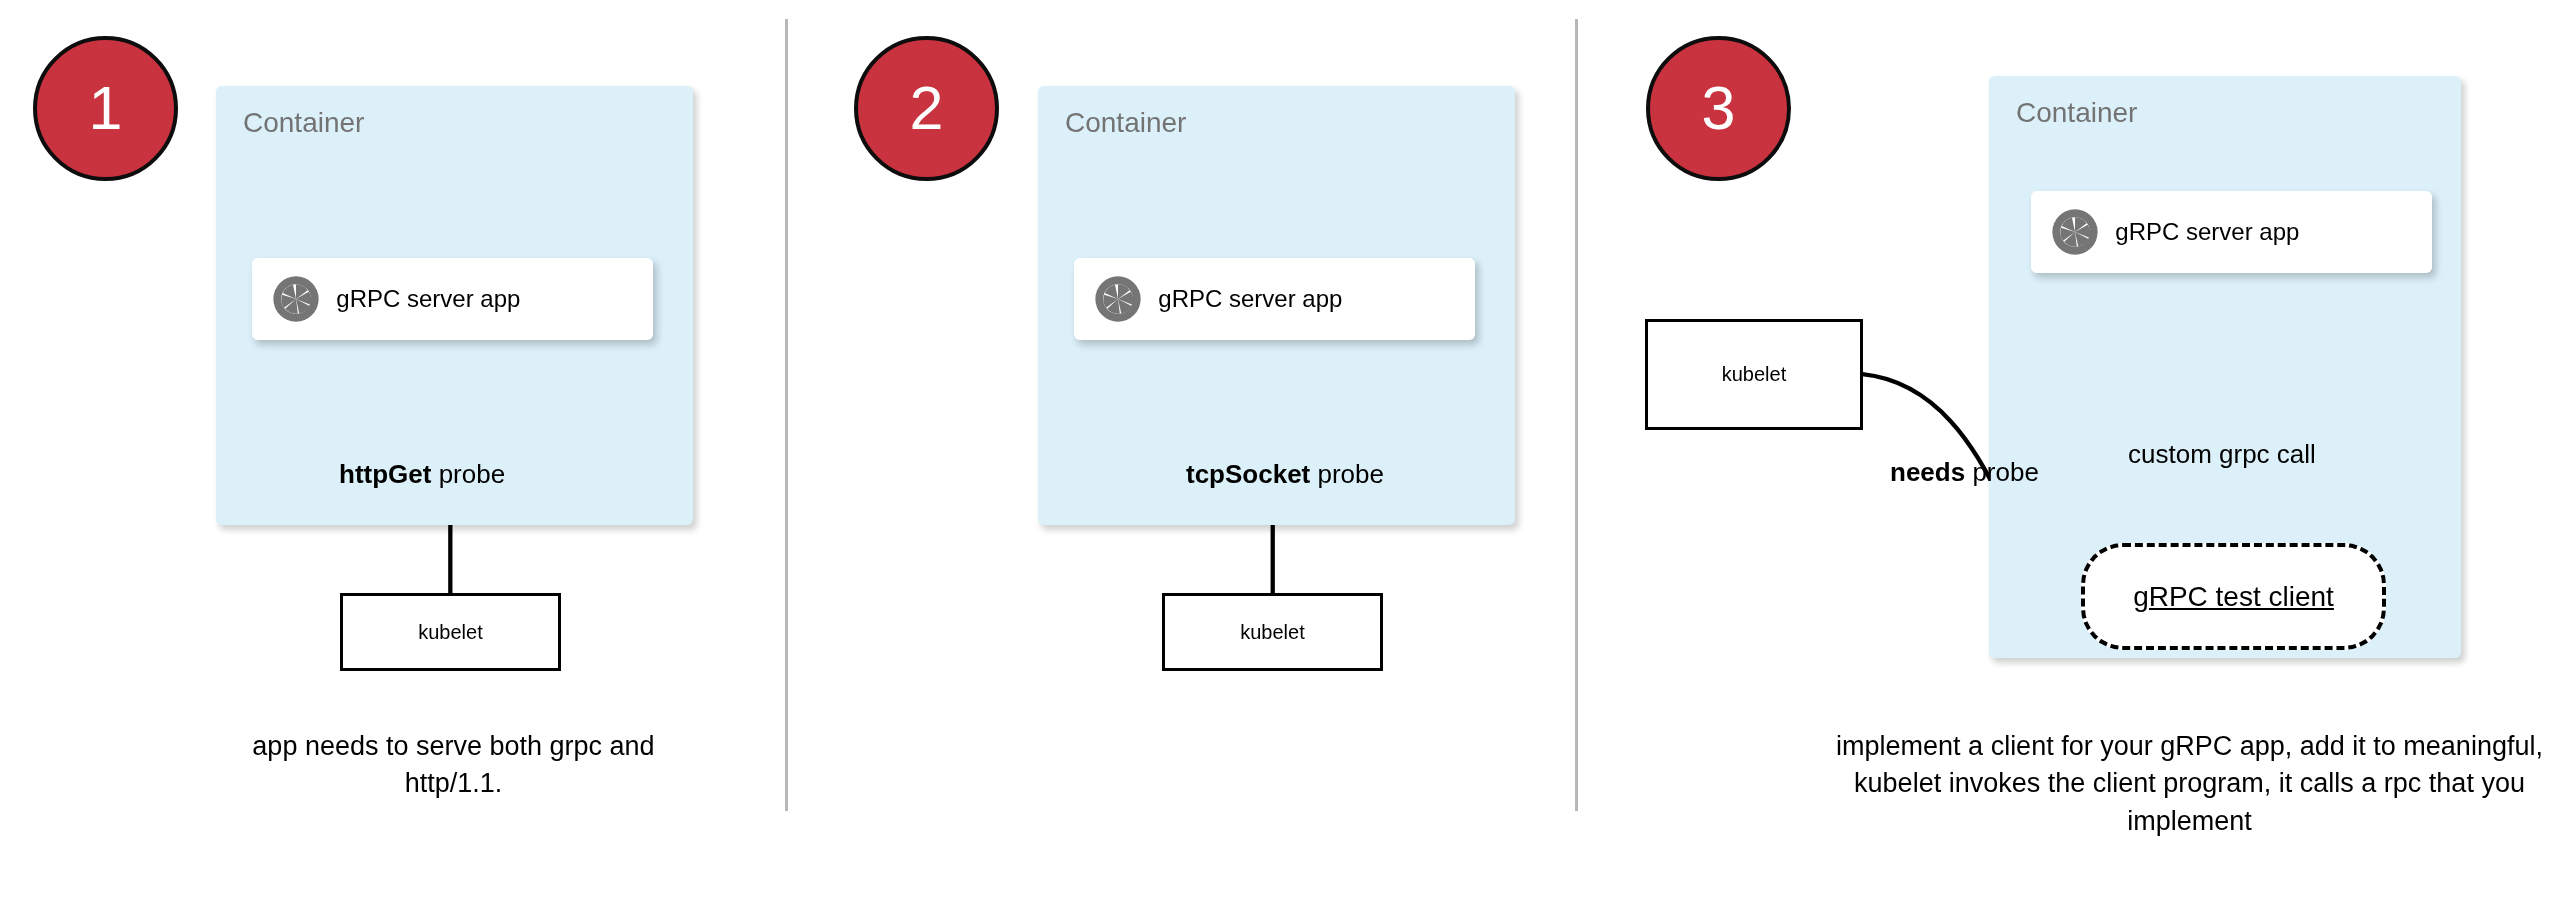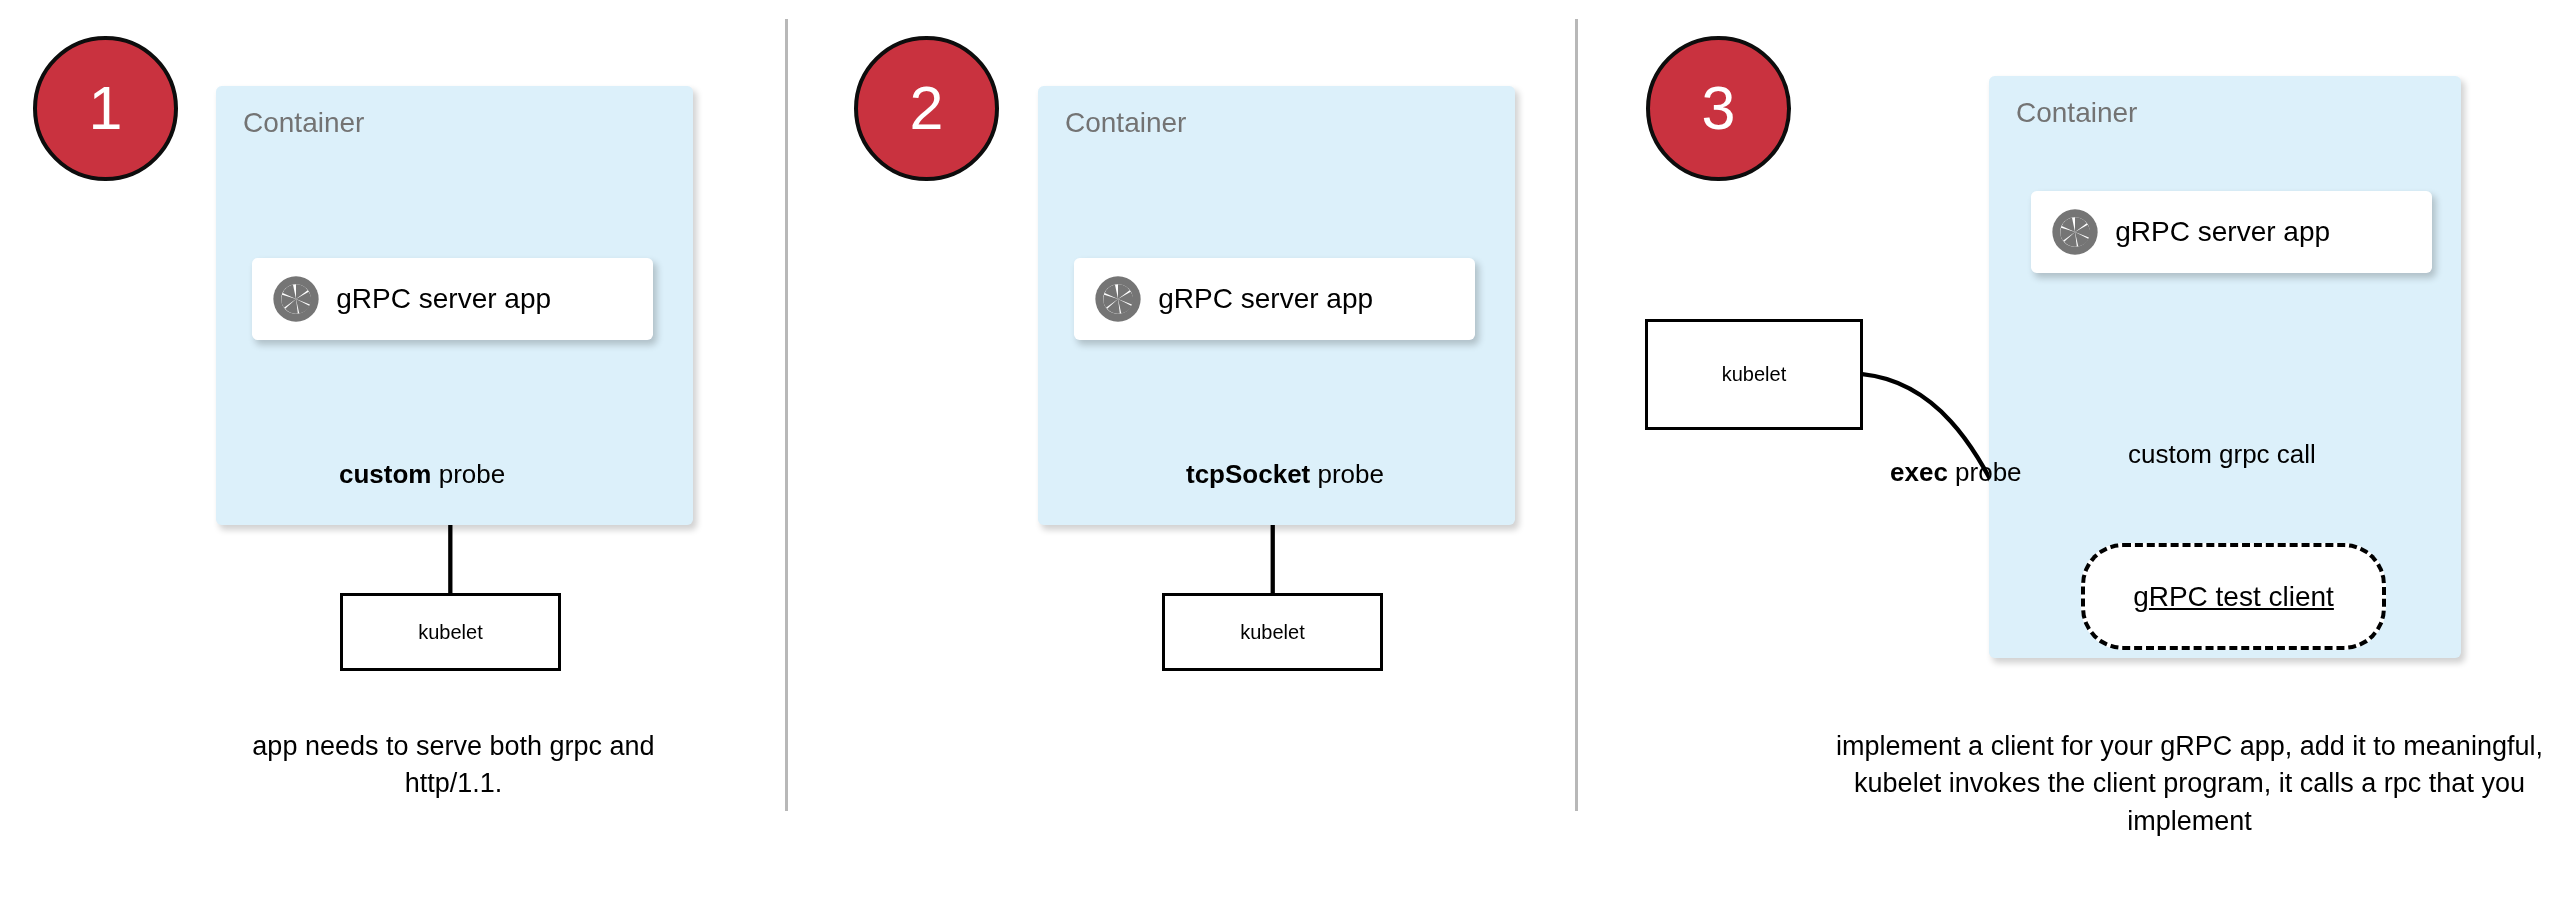--- a/index.html
+++ b/index.html
@@ -73,21 +73,21 @@
     position: absolute;
     background: #ffffff;
     border-radius: 5.7px;
     box-shadow: 3.8px 4.8px 7.6px rgba(0,0,0,0.20);
     display: flex;
     align-items: center;
     box-sizing: border-box;
     padding-left: 19px;
   }
   .app-card .app-label {
-    font-size: 28px;
+    font-size: 24px;
     color: #000;
     margin-left: 15.3px;
     white-space: nowrap;
   }
   .grpc-icon {
     width: 50px;
     height: 50px;
     flex: 0 0 50px;
     display: block;
   }
@@ -194,21 +194,21 @@
         <path d="M32 32 L49.5 40.9 A18.8 18.8 0 0 1 36.2 50.5 Z"></path>
         <path d="M32 32 L34.3 50.7 A18.8 18.8 0 0 1 18.1 44.6 Z"></path>
         <path d="M32 32 L16.6 43.2 A18.8 18.8 0 0 1 14.3 26.4 Z"></path>
         <path d="M32 32 L15.0 24.3 A18.8 18.8 0 0 1 28.1 13.5 Z"></path>
       </g>
     </svg>
     <span class="app-label">gRPC server app</span>
   </div>
 
   <div class="edge-label" style="left:339px; top:461px;">
-    <b>custom</b><span> probe</span>
+    <b>httpGet</b><span> probe</span>
   </div>
 
   <div class="kubelet-box" style="left:340px; top:593px; width:221px; height:78px;">
     <span class="kubelet-label">kubelet</span>
   </div>
 
   <div class="caption" style="left:219px; top:728px; width:469px;">app needs to serve both grpc and http/1.1.</div>
 
   <div class="step-badge" style="left:854px; top:36px;">
     <span class="num">2</span>
@@ -265,21 +265,21 @@
       </g>
     </svg>
     <span class="app-label">gRPC server app</span>
   </div>
 
   <div class="kubelet-box" style="left:1645px; top:319px; width:218px; height:111px;">
     <span class="kubelet-label">kubelet</span>
   </div>
 
   <div class="edge-label" style="left:1890px; top:459px;">
-    <b>exec</b><span> probe</span>
+    <b>needs</b><span> probe</span>
   </div>
 
   <div class="edge-label" style="left:2128px; top:441px;">custom grpc call</div>
 
   <div class="dashed-client" style="left:2081px; top:543px; width:305px; height:107px;text-decoration:underline;">
     <span class="client-label">gRPC test client</span>
   </div>
 
   <div class="caption" style="left:1808px; top:728px; width:763px;">implement a client for your gRPC app, add it to meaningful, kubelet invokes the client program, it calls a rpc that you implement</div>
 

